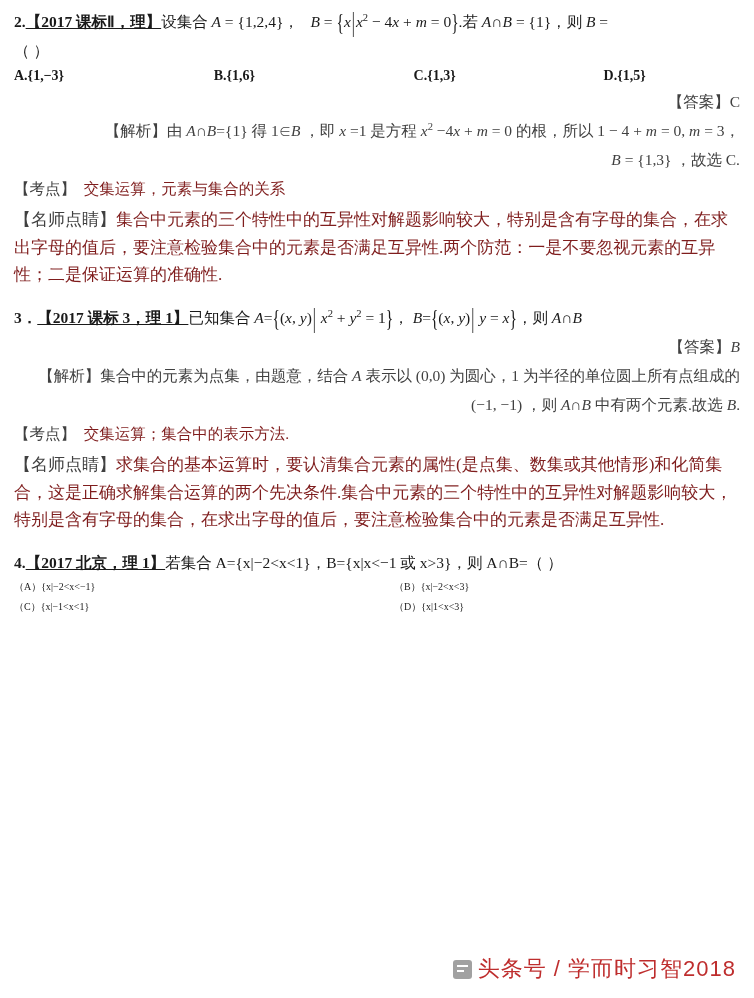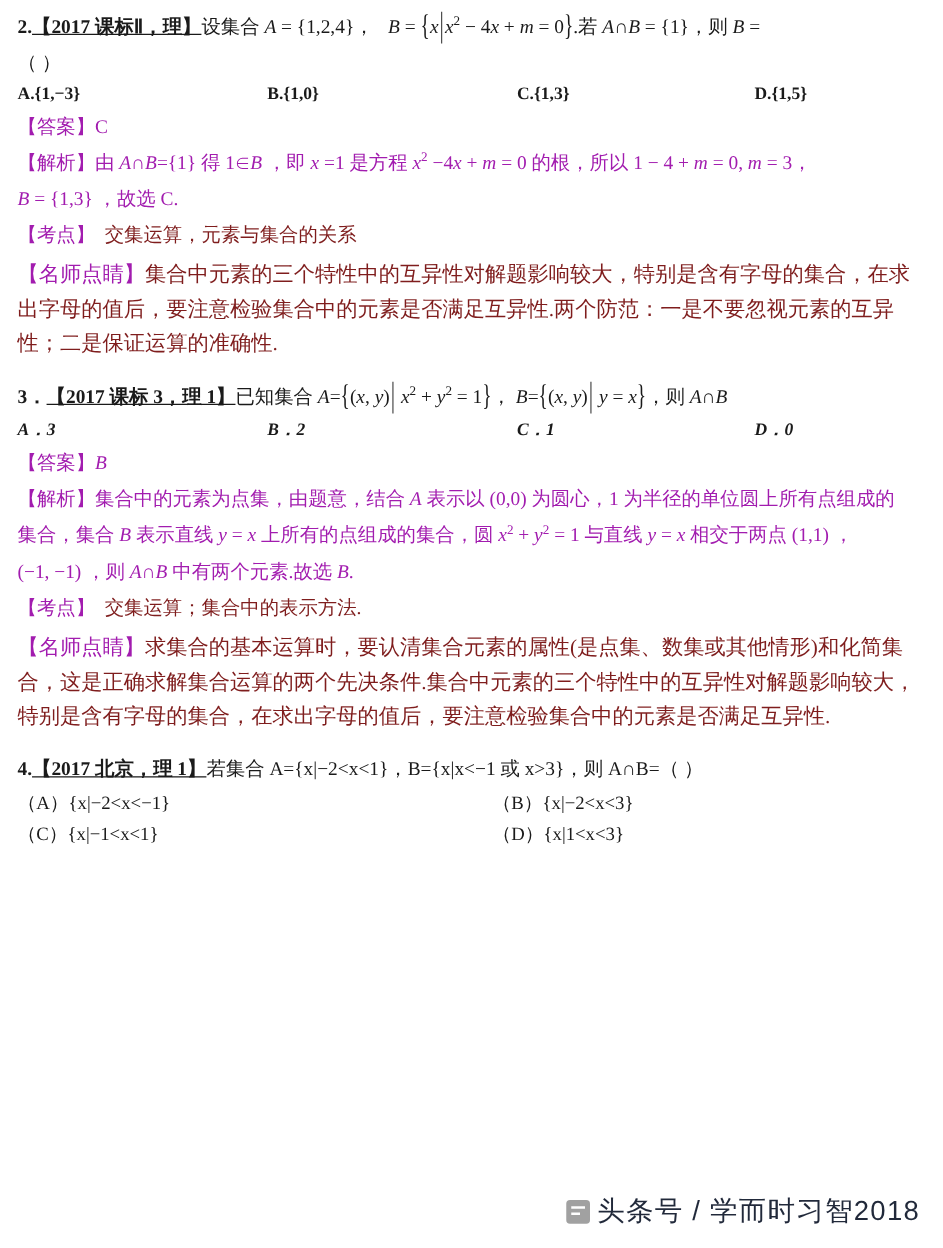--- a/index.html
+++ b/index.html
@@ -25,21 +25,22 @@
   .line {
     font-size: 15.5px;
     line-height: 1.55;
     margin: 0 0 5px 0;
     white-space: nowrap;
   }
   .wrap {
     white-space: normal;
   }
   .red {
-    color: #a21caf;
+    color: #404040;
+    text-align: right;
   }
   .blk {
     color: #7f1d1d;
   }
   .q-num {
     font-weight: bold;
   }
   .bold {
     font-weight: bold;
     text-decoration: underline;
@@ -77,21 +78,21 @@
     font-size: 17px;
     line-height: 1.62;
     margin: 0 0 4px 0;
   }
   .gap-top { margin-top: 17px; }
   .watermark {
     position: absolute;
     right: 18px;
     bottom: 14px;
     font-size: 22px;
-    color: #0f172a;
+    color: #b91c1c;
     font-family: "Liberation Sans", sans-serif;
     letter-spacing: 1px;
     opacity: 0.92;
     white-space: nowrap;
   }
   .wm-logo {
     display: inline-block;
     width: 19px;
     height: 19px;
     border-radius: 3px;
@@ -109,40 +110,40 @@
   }
   .wm-logo::after {
     content: "";
     position: absolute;
     left: 4px; top: 10px;
     width: 7px; height: 2px;
     background: #fff;
   }
   .q4opts {
     display: flex;
-    font-size: 15px;
+    font-size: 10px;
     margin: 0 0 6px 0;
   }
   .q4opts .c1 { width: 380px; }
   .last-row { margin-bottom: 0; }
 </style>
 </head>
 <body>
 
 <div class="page">
 
   <div class="line">
     <span class="q-num">2.</span><span class="bold">【2017 课标Ⅱ，理】</span><span>设集合 <span class="mi">A</span> = {1,2,4}，</span>
     <span>&nbsp; <span class="mi">B</span> = <span class="bigbrace">{</span><span class="mi">x</span><span class="vbar">|</span><span class="mi">x</span><span class="sup">2</span> − 4<span class="mi">x</span> + <span class="mi">m</span> = 0<span class="bigbrace">}</span></span><span>.若 <span class="mi">A</span>∩<span class="mi">B</span> = {1}，</span><span>则 <span class="mi">B</span> =</span>
   </div>
   <div class="line">（   ）</div>
 
   <div class="opts">
     <span class="o1">A.{1,−3}</span>
-    <span class="o2">B.{1,0}</span>
+    <span class="o2">B.{1,6}</span>
     <span class="o3">C.{1,3}</span>
     <span class="o4">D.{1,5}</span>
   </div>
 
   <div class="line red">
     <span>【答案】</span><span>C</span>
   </div>
 
   <div class="line red">
     <span>【解析】</span>由 <span class="mi">A</span>∩<span class="mi">B</span>={1} 得 1∈<span class="mi">B</span> ，即 <span class="mi">x</span> =1 是方程 <span class="mi">x</span><span class="sup">2</span> −4<span class="mi">x</span> + <span class="mi">m</span> = 0 的根，所以 1 − 4 + <span class="mi">m</span> = 0, <span class="mi">m</span> = 3，
@@ -157,36 +158,27 @@
 
   <div class="para wrap">
     <span class="red">【名师点睛】</span><span class="blk">集合中元素的三个特性中的互异性对解题影响较大，特别是含有字母的集合，在求出字母的值后，要注意检验集合中的元素是否满足互异性.两个防范：一是不要忽视元素的互异性；二是保证运算的准确性.</span>
   </div>
 
   <div class="line gap-top">
     <span class="q-num">3．</span><span class="bold">【2017 课标 3，理 1】</span><span>已知集合 <span class="mi">A</span>=<span class="bigbrace">{</span>(<span class="mi">x</span>, <span class="mi">y</span>)<span class="vbar">|</span> <span class="mi">x</span><span class="sup">2</span> + <span class="mi">y</span><span class="sup">2</span> = 1<span class="bigbrace">}</span>，</span>
     <span><span class="mi">B</span>=<span class="bigbrace">{</span>(<span class="mi">x</span>, <span class="mi">y</span>)<span class="vbar">|</span> <span class="mi">y</span> = <span class="mi">x</span><span class="bigbrace">}</span>，</span><span>则 <span class="mi">A</span>∩<span class="mi">B</span></span>
   </div>
 
-  <div class="opts">
-    <span class="o1 ital">A．3</span>
-    <span class="o2 ital">B．2</span>
-    <span class="o3 ital">C．1</span>
-    <span class="o4 ital">D．0</span>
-  </div>
 
   <div class="line red">
     <span>【答案】</span><span class="ital">B</span>
   </div>
 
   <div class="line red">
     <span>【解析】</span>集合中的元素为点集，由题意，结合 <span class="mi">A</span> 表示以 (0,0) 为圆心，1 为半径的单位圆上所有点组成的
-  </div>
-  <div class="line red">
-    集合，集合 <span class="mi">B</span> 表示直线 <span class="mi">y</span> = <span class="mi">x</span> 上所有的点组成的集合，圆 <span class="mi">x</span><span class="sup">2</span> + <span class="mi">y</span><span class="sup">2</span> = 1 与直线 <span class="mi">y</span> = <span class="mi">x</span> 相交于两点 (1,1) ，
   </div>
   <div class="line red">
     (−1, −1) ，则 <span class="mi">A</span>∩<span class="mi">B</span> 中有两个元素.故选 <span class="mi">B</span>.
   </div>
 
   <div class="line">
     <span class="red">【考点】</span><span class="blk">&nbsp;&nbsp;</span><span class="blk">交集运算；集合中的表示方法.</span>
   </div>
 
   <div class="para wrap">

